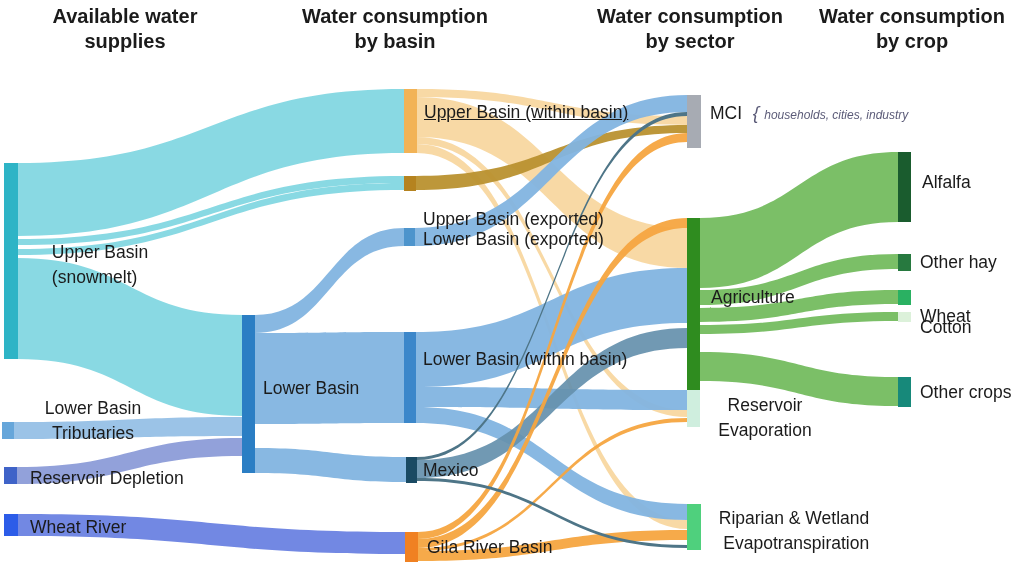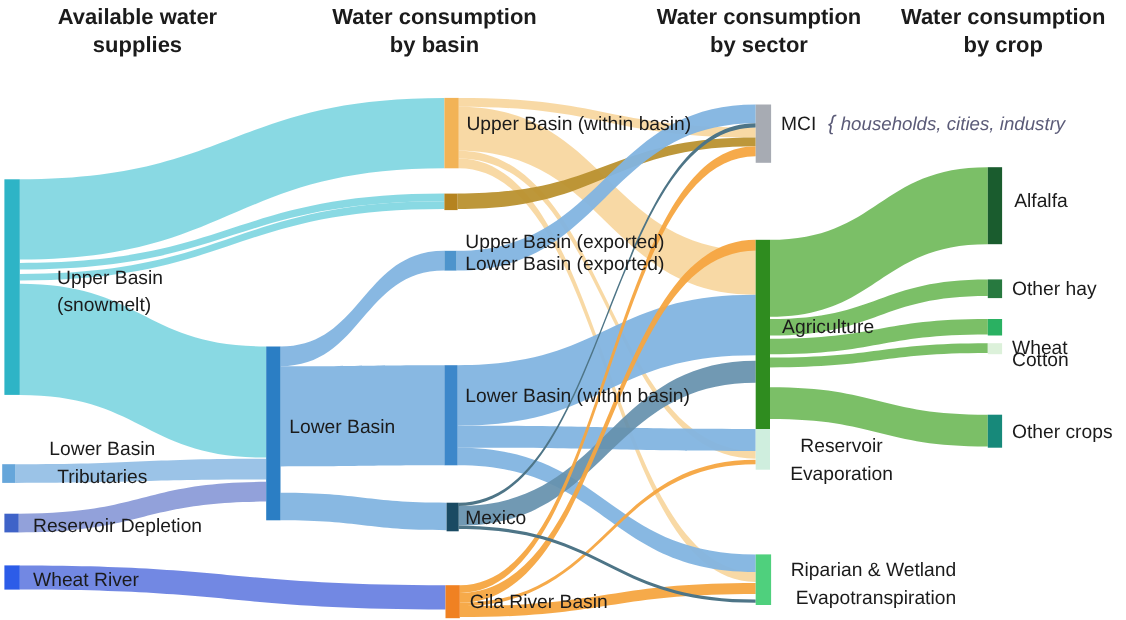--- a/index.html
+++ b/index.html
@@ -6,21 +6,21 @@
   #stage{position:relative;width:1024px;height:564px;background:#fff;overflow:hidden;
          font-family:"Liberation Sans", sans-serif;border-radius:18px;}
   #sankey-svg{position:absolute;left:0;top:0;}
   .hdr{position:absolute;top:4px;text-align:center;font-weight:bold;font-size:20px;
        line-height:25px;color:#1b1b1b;white-space:pre-line;}
   #hdr-supplies{left:10px;width:230px;}
   #hdr-basin{left:275px;width:240px;}
   #hdr-sector{left:565px;width:250px;}
   #hdr-crop{left:800px;width:224px;}
   .nlabel{position:absolute;font-size:17.5px;line-height:25px;color:#1b1b1b;white-space:nowrap;}
-  .nlabel .note{font-style:italic;color:#5b5b78;font-size:17px;}
+  .nlabel .note{font-style:italic;color:#5b5b78;font-size:12px;}
   .nlabel .brace{font-style:italic;color:#5b5b78;font-size:19px;}
 </style>
 </head>
 <body>
 
 <div id="stage">
   <svg id="sankey-svg" width="1024" height="564" viewBox="0 0 1024 564">
       <path d="M417,89 C552,89 552,116 687,116 L687,125 C552,125 552,97 417,97 Z" fill="#f8d7a0" fill-opacity="0.95"></path>
       <path d="M417,97 C552,97 552,228 687,228 L687,268 C552,268 552,137 417,137 Z" fill="#f8d7a0" fill-opacity="0.95"></path>
       <path d="M417,137 C552,137 552,410 687,410 L687,417 C552,417 552,144 417,144 Z" fill="#f8d7a0" fill-opacity="0.95"></path>
@@ -84,21 +84,21 @@
 by crop</div>
 
   <div id="labels">
       <div class="nlabel" style="top: 240px; left: 100px; transform: translateX(-50%); text-align: left; white-space: pre;">Upper Basin
 (snowmelt)</div>
       <div class="nlabel" style="top: 396px; left: 93px; transform: translateX(-50%); text-align: center; white-space: pre;">Lower Basin
 Tributaries</div>
       <div class="nlabel" style="top: 466px; left: 30px; white-space: pre;">Reservoir Depletion</div>
       <div class="nlabel" style="top: 515px; left: 30px; white-space: pre;">Wheat River</div>
       <div class="nlabel" style="top: 376px; left: 263px; white-space: pre;">Lower Basin</div>
-      <div class="nlabel" style="top: 100px; left: 424px; white-space: pre;">Upper Basin (within basin)</div>
+      <div class="nlabel" style="top: 100px; left: 424px; white-space: pre; text-decoration: underline;">Upper Basin (within basin)</div>
       <div class="nlabel" style="top: 174px; left: 423px; white-space: pre; margin-top: 33px;">Upper Basin (exported)</div>
       <div class="nlabel" style="top: 227px; left: 423px; white-space: pre;">Lower Basin (exported)</div>
       <div class="nlabel" style="top: 347px; left: 423px; white-space: pre;">Lower Basin (within basin)</div>
       <div class="nlabel" style="top: 458px; left: 423px; white-space: pre;">Mexico</div>
       <div class="nlabel" style="top: 535px; left: 427px; white-space: pre;">Gila River Basin</div>
       <div class="nlabel" style="top: 100px; left: 710px; white-space: pre;">MCI<span class="brace">  { </span><span class="note">households, cities, industry</span></div>
       <div class="nlabel" style="top: 285px; left: 711px; white-space: pre;">Agriculture</div>
       <div class="nlabel" style="top: 393px; left: 765px; transform: translateX(-50%); text-align: center; white-space: pre;">Reservoir
 Evaporation</div>
       <div class="nlabel" style="top: 506px; left: 794px; transform: translateX(-50%); text-align: right; white-space: pre;">Riparian &amp; Wetland

